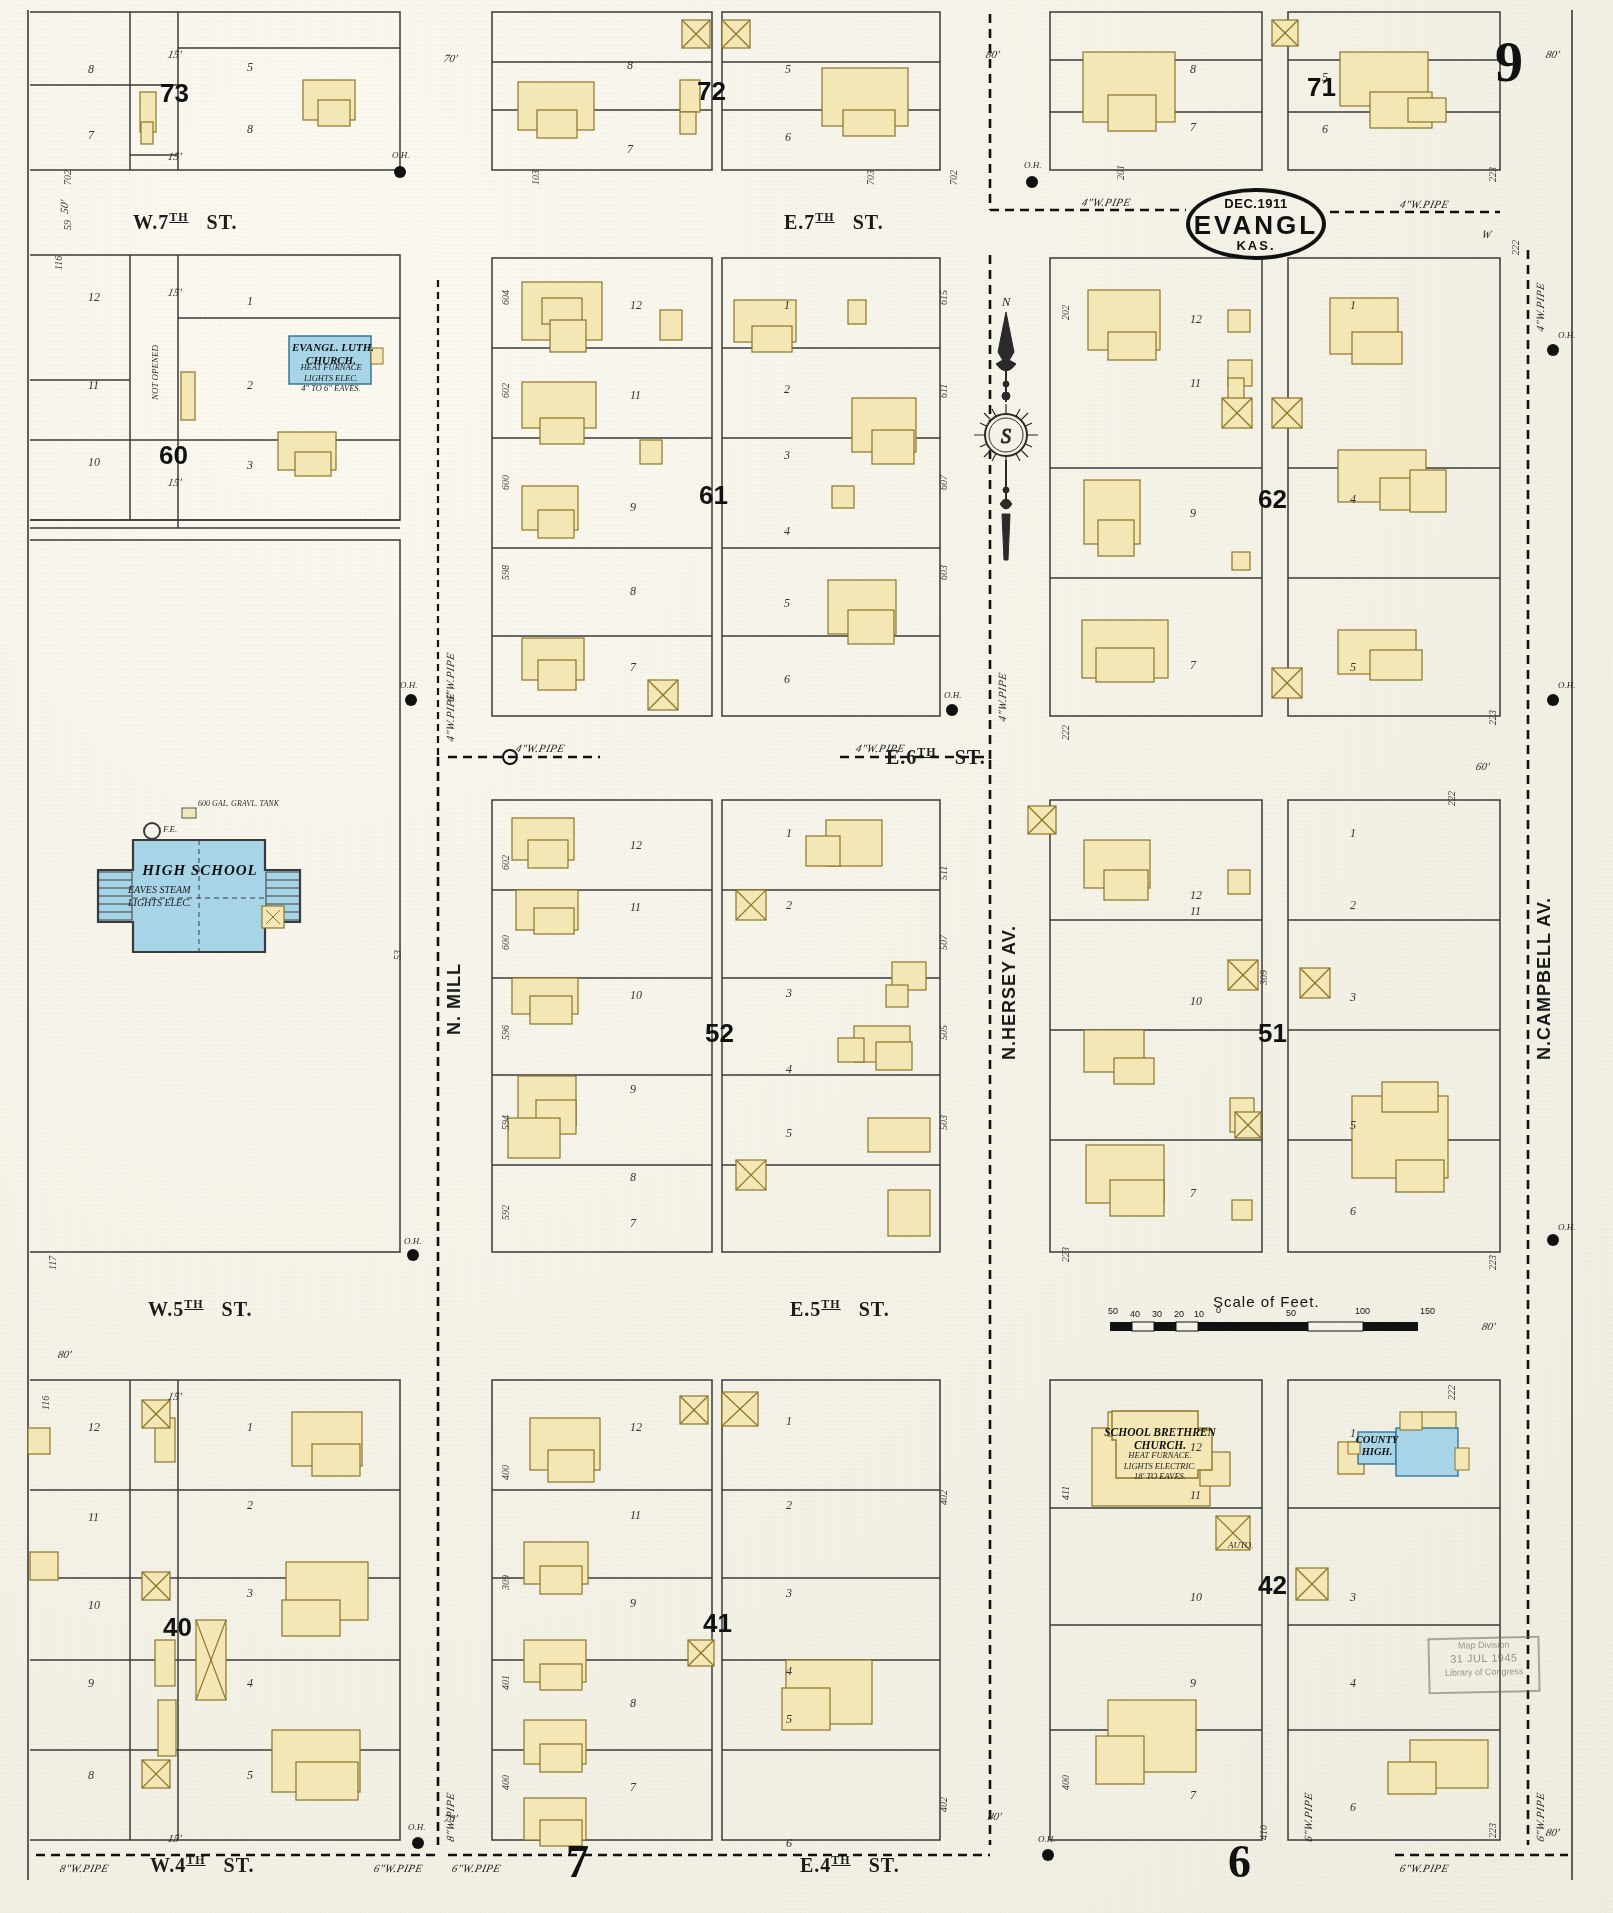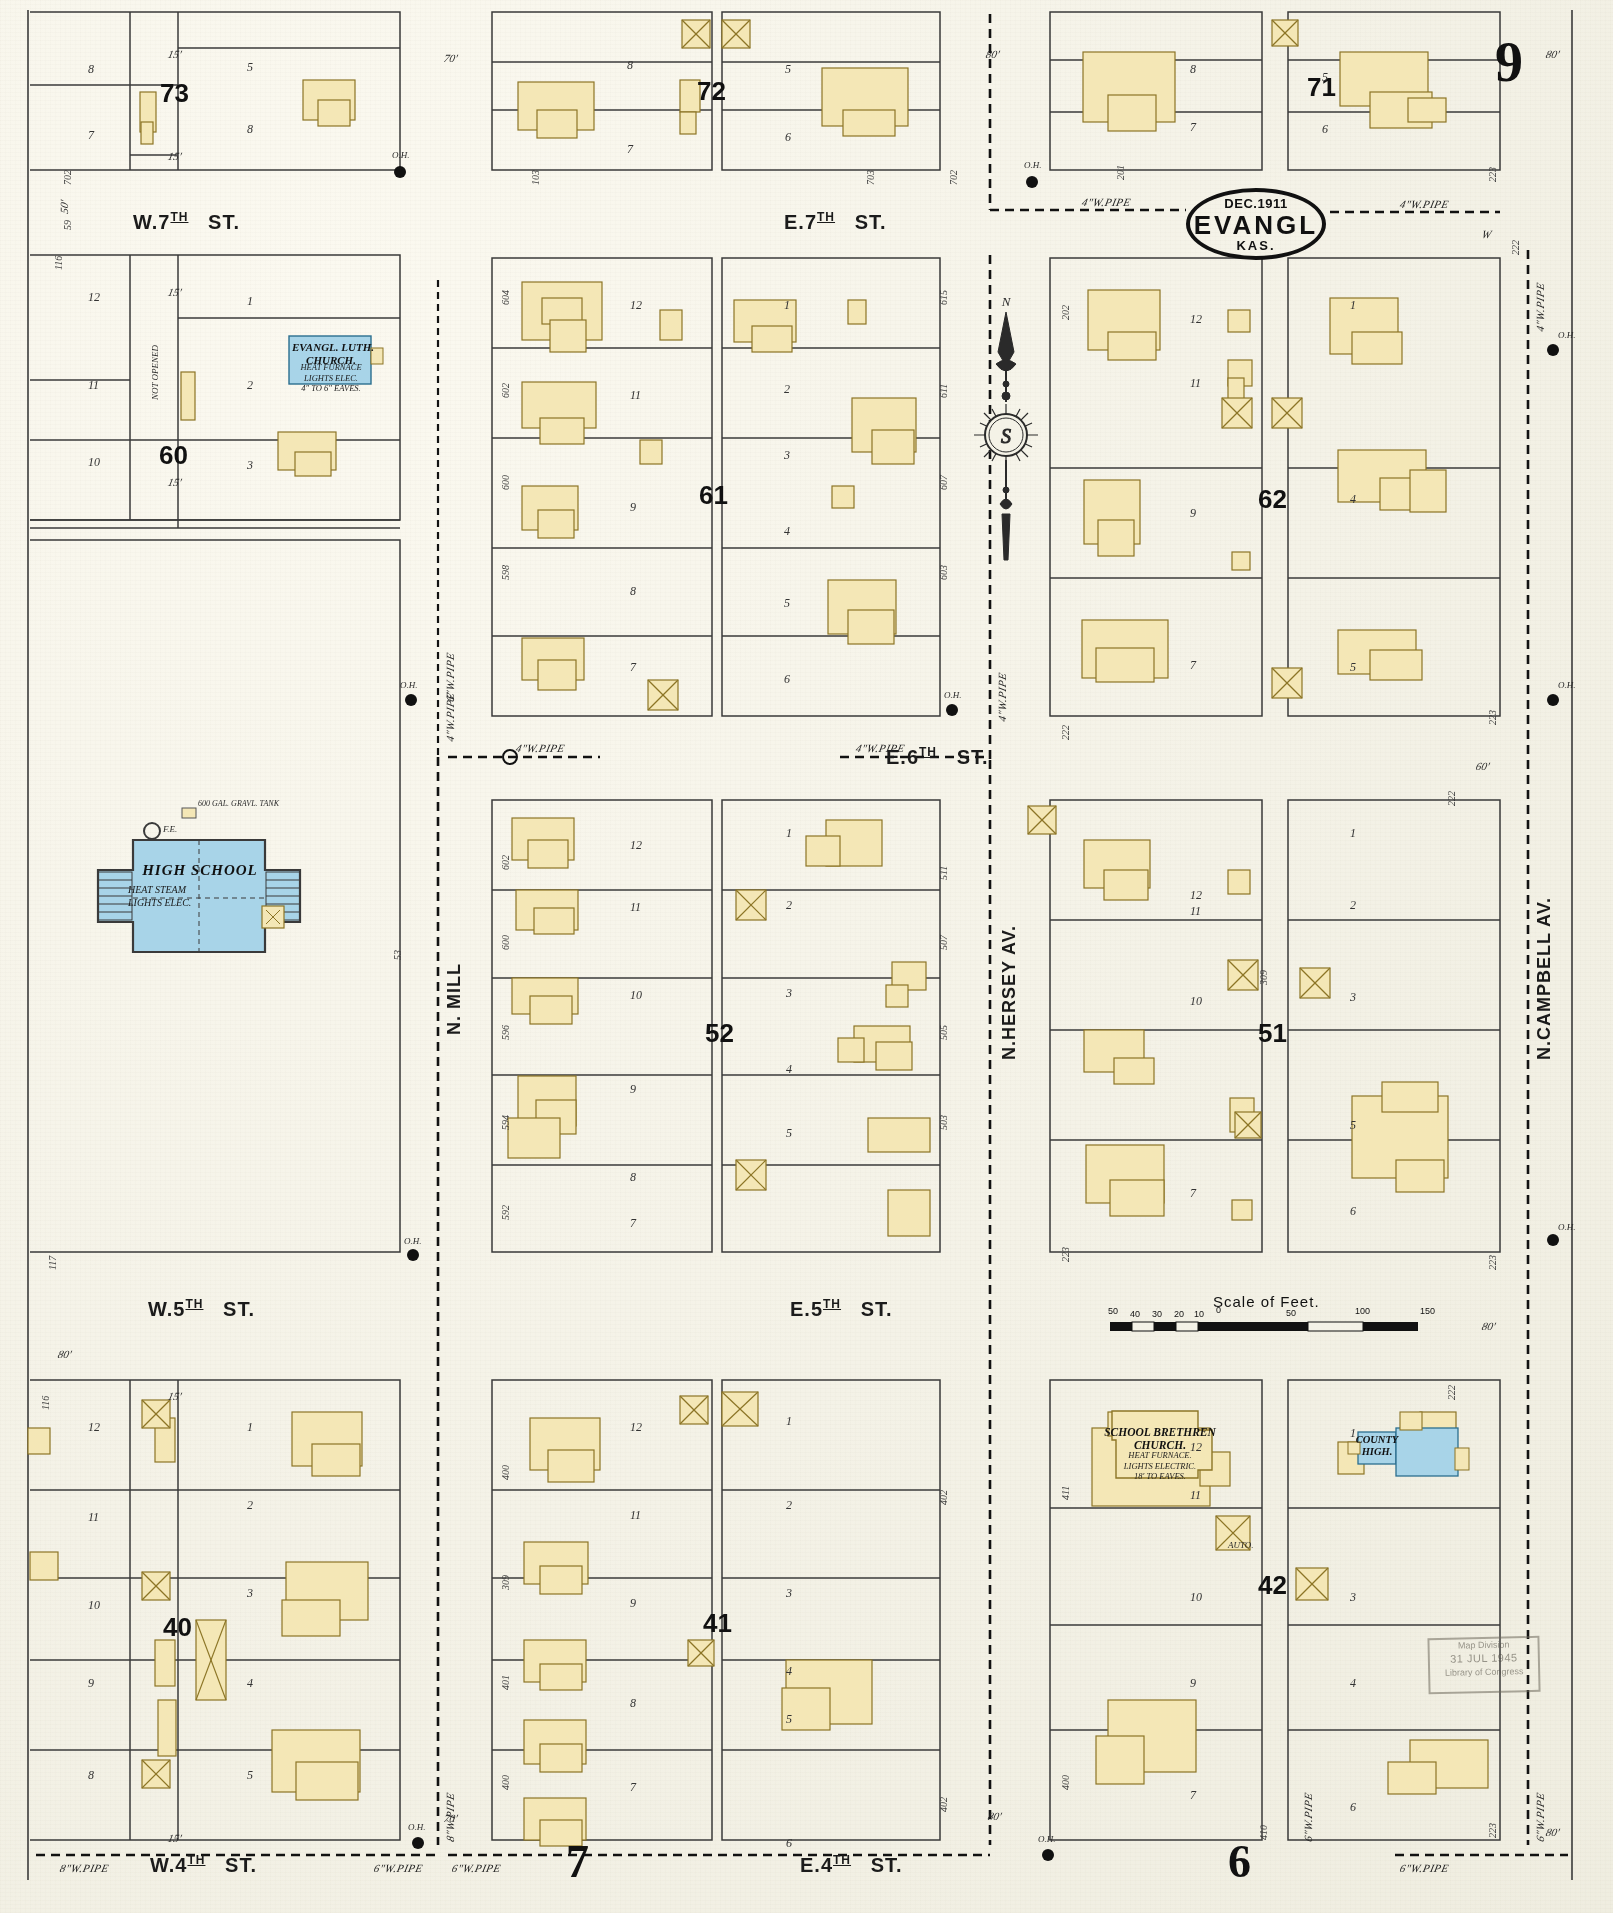--- a/index.html
+++ b/index.html
@@ -21,21 +21,21 @@
       repeating-linear-gradient(0deg, rgba(120,110,80,.025) 0 1px, transparent 1px 4px),
       repeating-linear-gradient(90deg, rgba(120,110,80,.02) 0 1px, transparent 1px 5px);
     pointer-events:none;
   }
   .lyr{position:absolute;inset:0;}
   svg{position:absolute;left:0;top:0;}
 
   
   .t{position:absolute;white-space:nowrap;color:#1b1b1b;}
   .street{
-    font-family:Liberation Sans, sans-serif;
+    font-family:Liberation Serif, serif;
     font-weight:bold;font-size:20px;letter-spacing:1px;
   }
   .street .sup{font-size:12px;vertical-align:super;text-decoration:underline;}
   .avname{
     font-family:"Liberation Sans",sans-serif;
     font-weight:bold;font-size:18px;letter-spacing:1px;
     transform-origin:0 0;
   }
   .blocknum{
     font-family:"Liberation Sans",sans-serif;
@@ -646,21 +646,21 @@
       <span>CHURCH.</span>
     </div>
     <div class="t bldgsub" style="left:292px;top:362px;width:78px;">
       <span>HEAT FURNACE</span><br>
       <span>LIGHTS ELEC.</span><br>
       <span>4" TO 6" EAVES.</span>
     </div>
 
     <div class="t bldglbl" style="left:120px;top:862px;width:160px;font-size:15px;letter-spacing:1px;">HIGH SCHOOL</div>
     <div class="t bldgsub" style="left:128px;top:884px;width:150px;text-align:left;font-size:10px;">
-      <span>HEAT STEAM</span><br>
+      <span>EAVES STEAM</span><br>
       <span>LIGHTS ELEC.</span>
     </div>
     <div class="t hand sm" style="left:163px;top:824px;">F.E.</div>
     <div class="t hand xs" style="left:198px;top:800px;width:86px;white-space:normal;line-height:1.1;">600 GAL. GRAVL. TANK</div>
 
     <div class="t bldglbl" style="left:1098px;top:1426px;width:124px;font-size:11.5px;">
       <span>SCHOOL BRETHREN</span><br>
       <span>CHURCH.</span>
     </div>
     <div class="t bldgsub" style="left:1098px;top:1450px;width:124px;">

